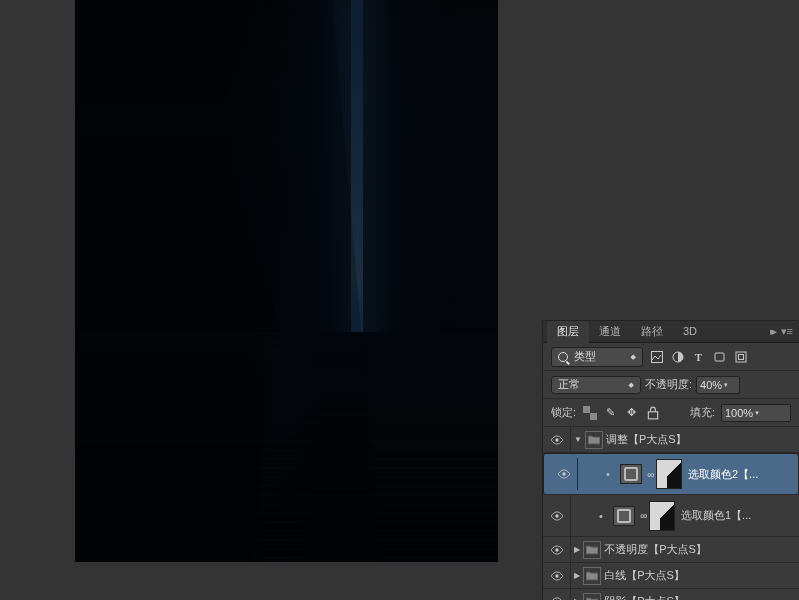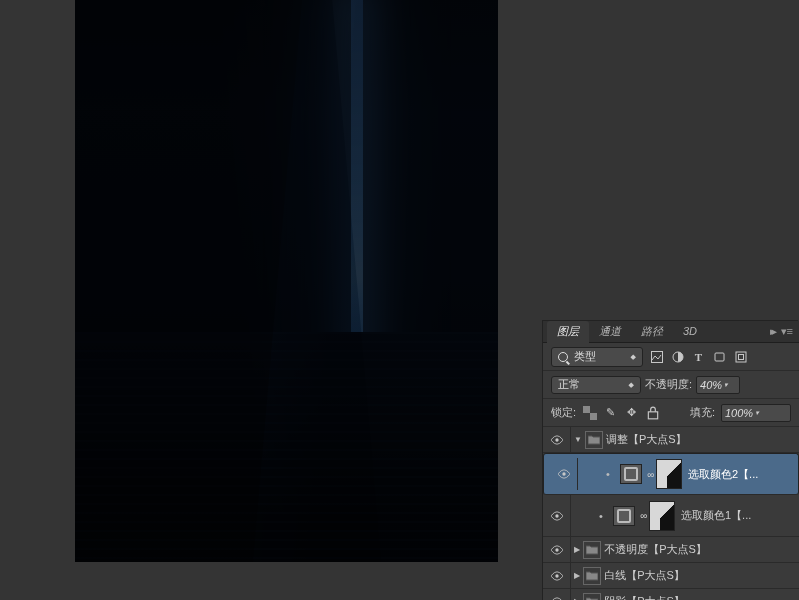--- a/index.html
+++ b/index.html
@@ -11,39 +11,39 @@
 .canvas::after { content:""; position:absolute; left:0; top:0; right:0; bottom:0; background:
   linear-gradient(95deg,transparent 48%,rgba(30,50,70,0.9) 48.2%,rgba(18,35,52,0.95) 60%),
   linear-gradient(265deg,transparent 35%,rgba(16,30,45,0.92) 35.2%,rgba(10,20,34,0.96) 60%);
  mix-blend-mode:multiply; pointer-events:none;}
 .floor{position:absolute;left:0;bottom:0;width:100%;height:230px;background:linear-gradient(180deg,#0e1c2c 0%,#060b12 80%);}
 .floor::before{content:"";position:absolute;left:0;top:0;width:100%;height:100%;background:repeating-linear-gradient(180deg,rgba(40,60,80,0.2) 0 2px,transparent 2px 9px);}
 
 
 .panel{position:absolute;right:0;top:321px;width:256px;background:#3a3a3a;color:#cfcfcf;font-size:11px;box-shadow:-1px -1px 0 #222;}
 .tabs{display:flex;align-items:center;height:22px;background:#303030;border-bottom:1px solid #1e1e1e;padding-left:4px;}
-.tab{padding:3px 10px 4px;cursor:pointer;color:#b4b4b4;font-style:italic;}
+.tab{padding:3px 10px 4px;cursor:pointer;color:#b4b4b4;}
 .tab.active{background:#3a3a3a;color:#eaeaea;border-top-left-radius:3px;border-top-right-radius:3px;}
 .tabs-right{margin-left:auto;display:flex;gap:8px;padding-right:6px;color:#999;}
 .dbl{letter-spacing:-4px;}
 
 .row{display:flex;align-items:center;height:28px;padding:0 8px;gap:6px;border-bottom:1px solid #2b2b2b;}
 .search{flex:0 0 92px;height:20px;background:#4a4a4a;border:1px solid #222;border-radius:3px;display:flex;align-items:center;padding:0 6px;gap:6px;color:#ddd;}
 .mag{width:10px;height:10px;border:1.3px solid #ddd;border-radius:50%;position:relative;}
 .mag::after{content:"";position:absolute;right:-3px;bottom:-3px;width:4px;height:1.5px;background:#ddd;transform:rotate(45deg);}
 .caret{margin-left:auto;font-size:7px;color:#ccc;}
 .ico{width:15px;height:14px;display:flex;align-items:center;justify-content:center;color:#c7c7c7;}
 .ico svg{width:14px;height:14px;}
 .ico span{font-size:11px;}
 
 .sel{height:18px;background:#4a4a4a;border:1px solid #222;border-radius:3px;display:flex;align-items:center;padding:4px 6px;color:#ddd;}
 .blend{flex:0 0 90px;}
 .opacity-row{gap:4px;}
 .lbl{color:#ccc;text-align:center;}
-.valbox{width:44px;height:18px;background:#4a4a4a;border:1px solid #222;border-radius:2px;display:flex;align-items:center;padding:0 3px;color:#ddd;font-style:italic;}
+.valbox{width:44px;height:18px;background:#4a4a4a;border:1px solid #222;border-radius:2px;display:flex;align-items:center;padding:0 3px;color:#ddd;}
 .valbox .caret{margin-left:2px;}
 
 .lockrow{gap:6px;}
 .lockrow .sp{flex:1;}
 .lockicons{display:flex;gap:6px;align-items:center;}
 
 .layers{max-height:200px;overflow-y:auto;position:relative;}
 .layers::-webkit-scrollbar{width:12px;background:#343434;}
 .layers::-webkit-scrollbar-thumb{background:#5e5e5e;}
 .layer{display:flex;align-items:center;height:26px;border-bottom:1px solid #2a2a2a;}

